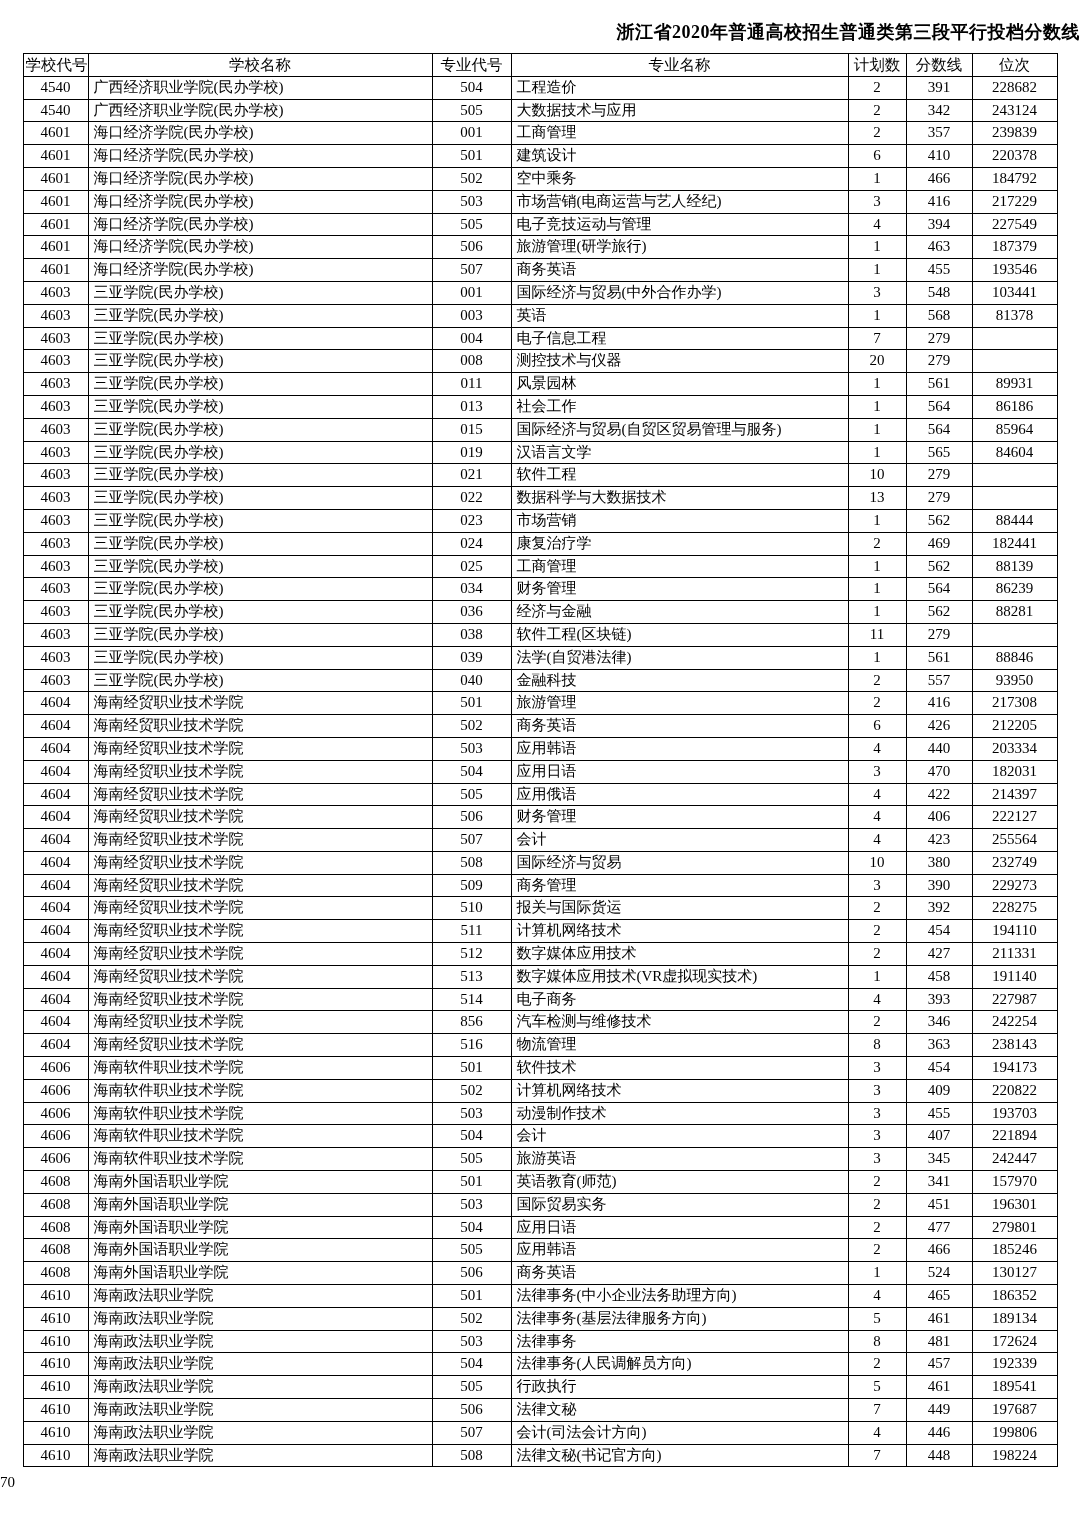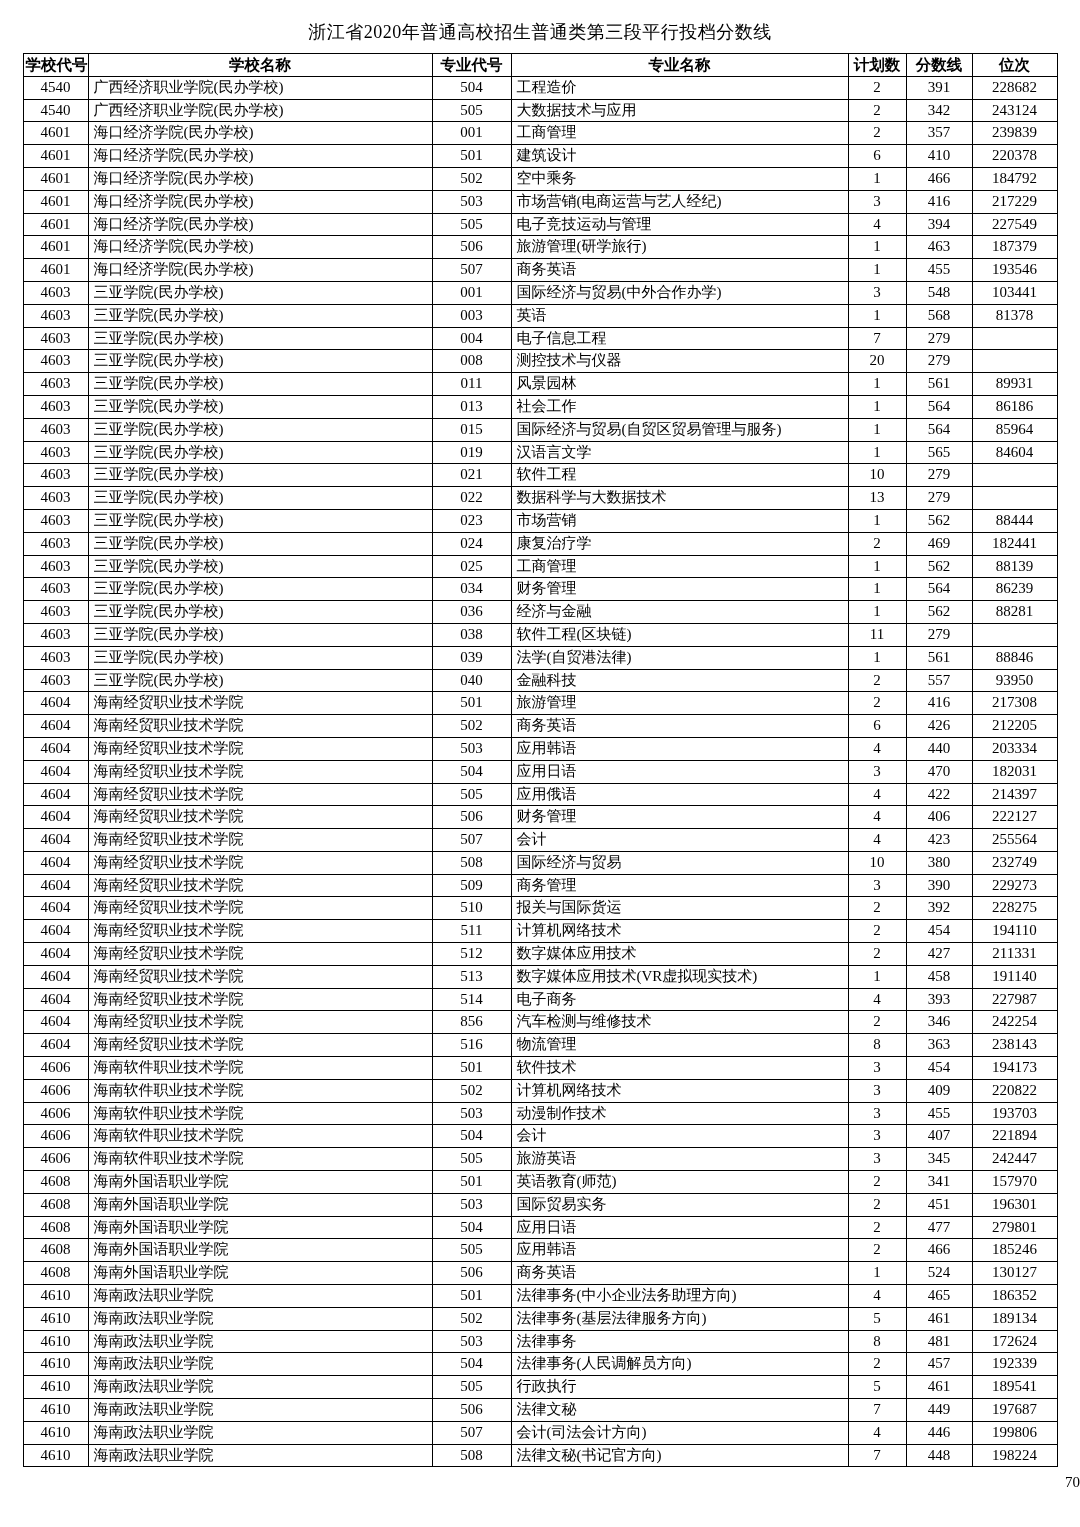--- a/index.html
+++ b/index.html
@@ -10,23 +10,23 @@
   body {
     width: 1080px;
     height: 1527px;
     font-family: "Liberation Serif", "DejaVu Serif", serif;
     color: #000000;
     position: relative;
     overflow: hidden;
   }
   .doc-title {
     padding-top: 20px;
-    text-align: center;
+    text-align: right;
     font-size: 18px;
-    font-weight: normal;
+    font-weight: bold;
     letter-spacing: 0.5px;
   }
   table.scores {
     border-collapse: collapse;
     table-layout: fixed;
     width: 1034px;
     margin: 9px auto 0 auto;
     font-size: 15px;
   }
   table.scores th,
@@ -34,30 +34,30 @@
     border: 1px solid #000000;
     height: 21.8px;
     line-height: 21.8px;
     padding: 0 2px;
     white-space: nowrap;
     overflow: hidden;
     text-align: center;
     box-sizing: border-box;
   }
   table.scores th {
-    font-weight: bold;
+    font-weight: normal;
     font-size: 15.5px;
   }
   table.scores td.col-school_name,
   table.scores td.col-major_name {
     text-align: left;
     padding-left: 5px;
   }
   .page-number {
-    text-align: right;
+    text-align: left;
     font-size: 15px;
     margin-top: 7px;
   }
   col.c-school_code { width: 65px; }
   col.c-school_name { width: 344px; }
   col.c-major_code  { width: 79px; }
   col.c-major_name  { width: 337px; }
   col.c-plan_count  { width: 58px; }
   col.c-score_line  { width: 66px; }
   col.c-rank        { width: 85px; }

